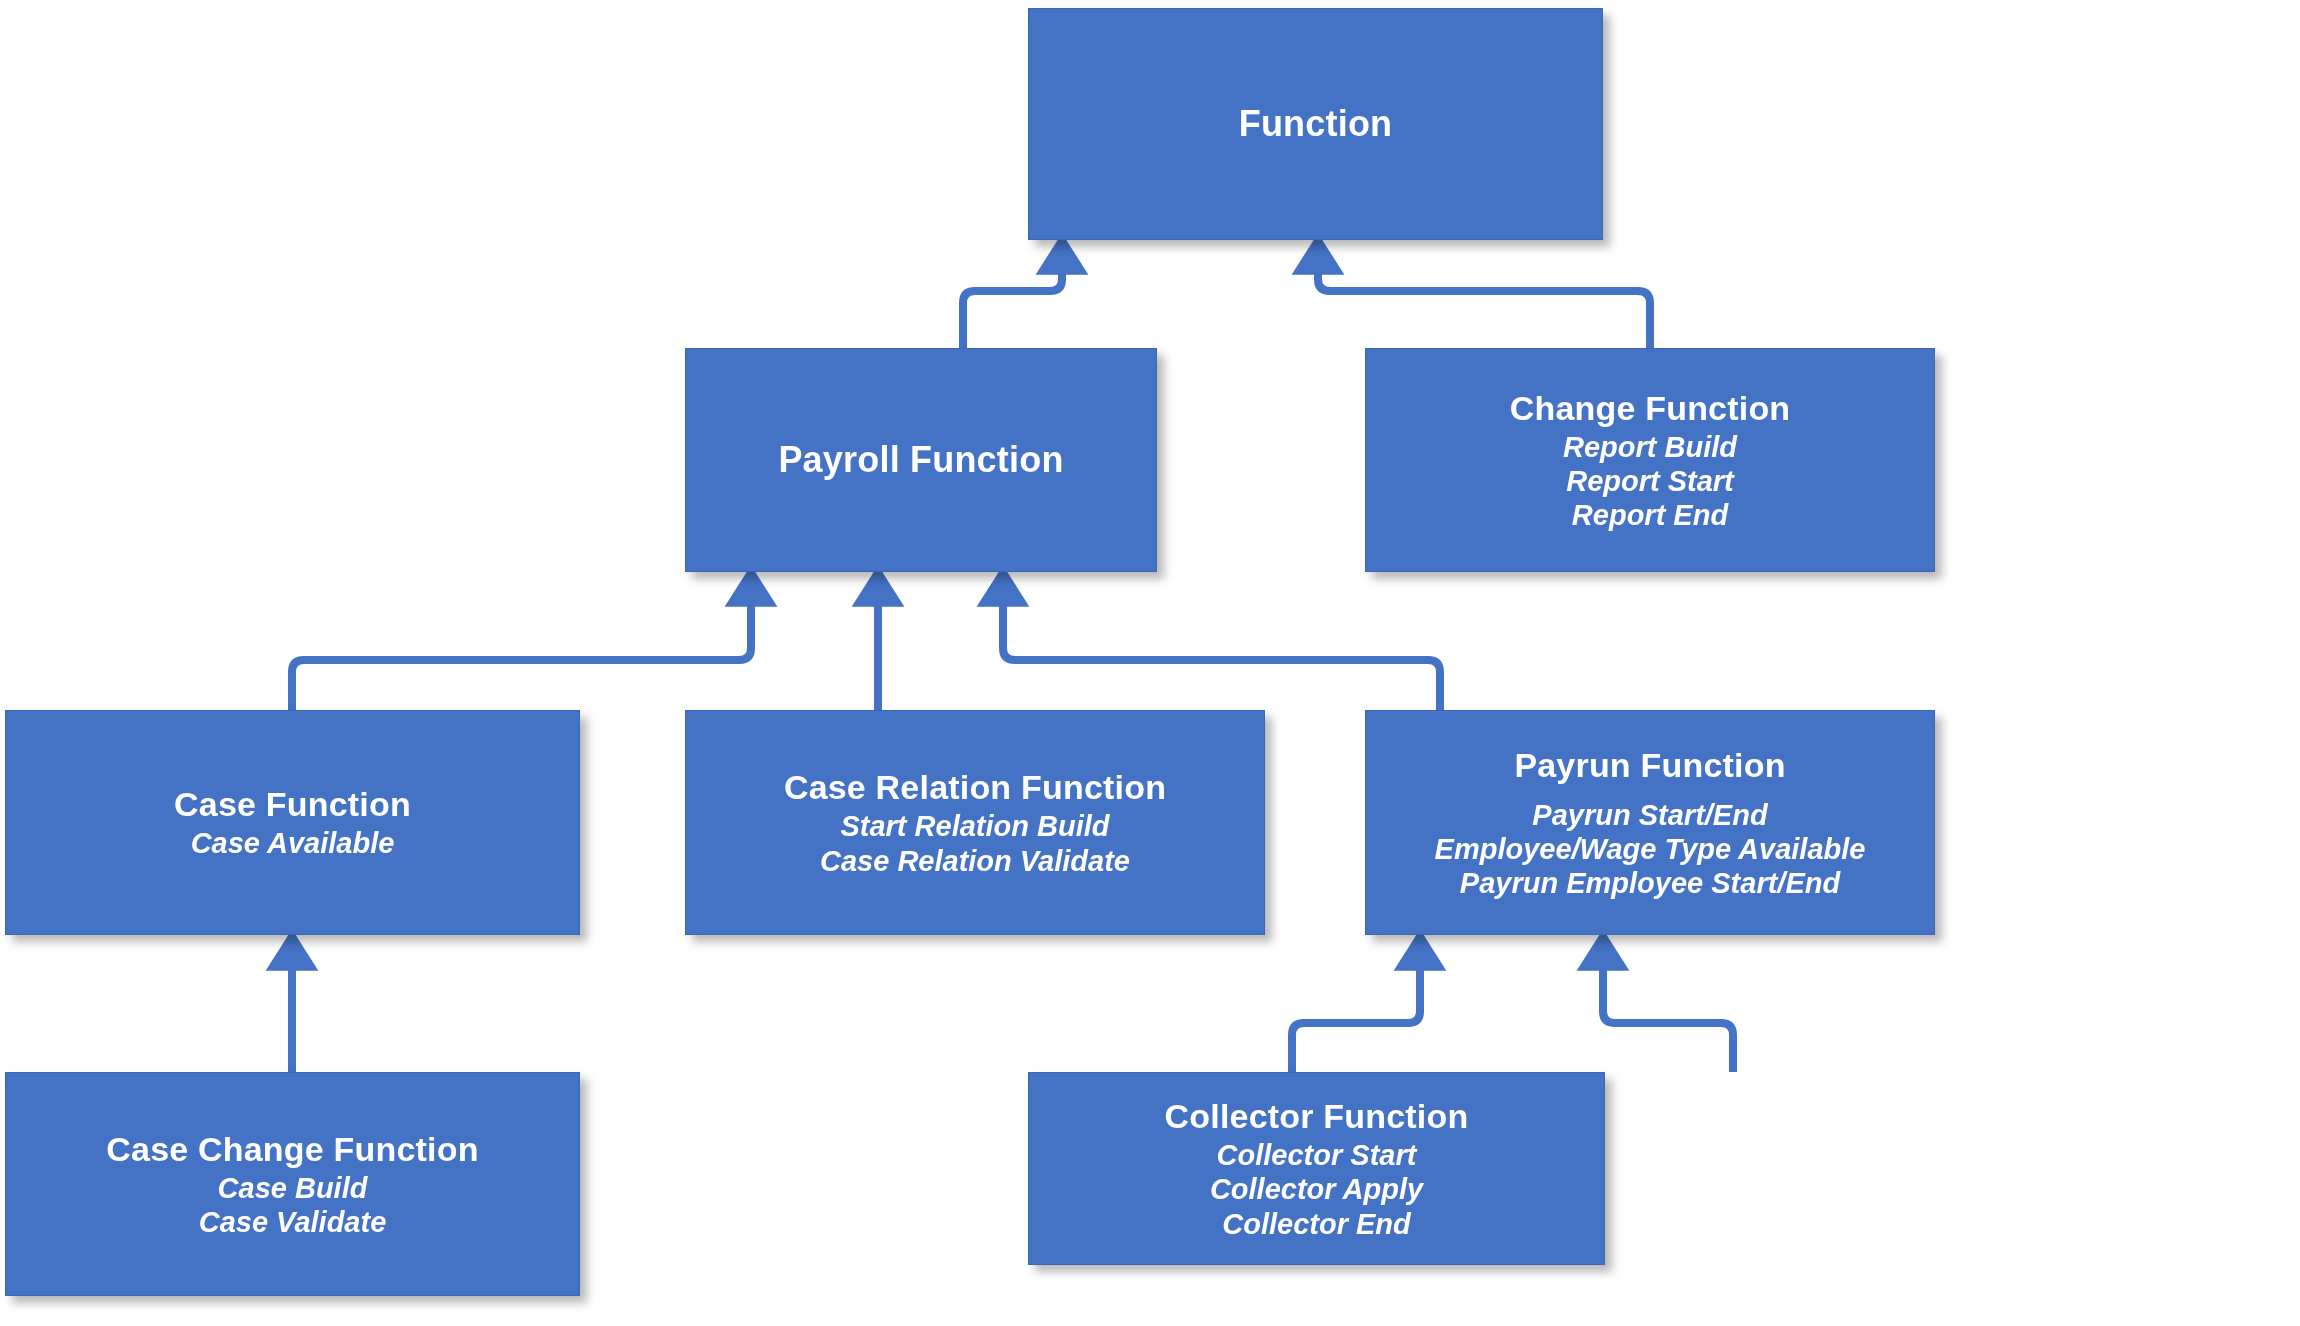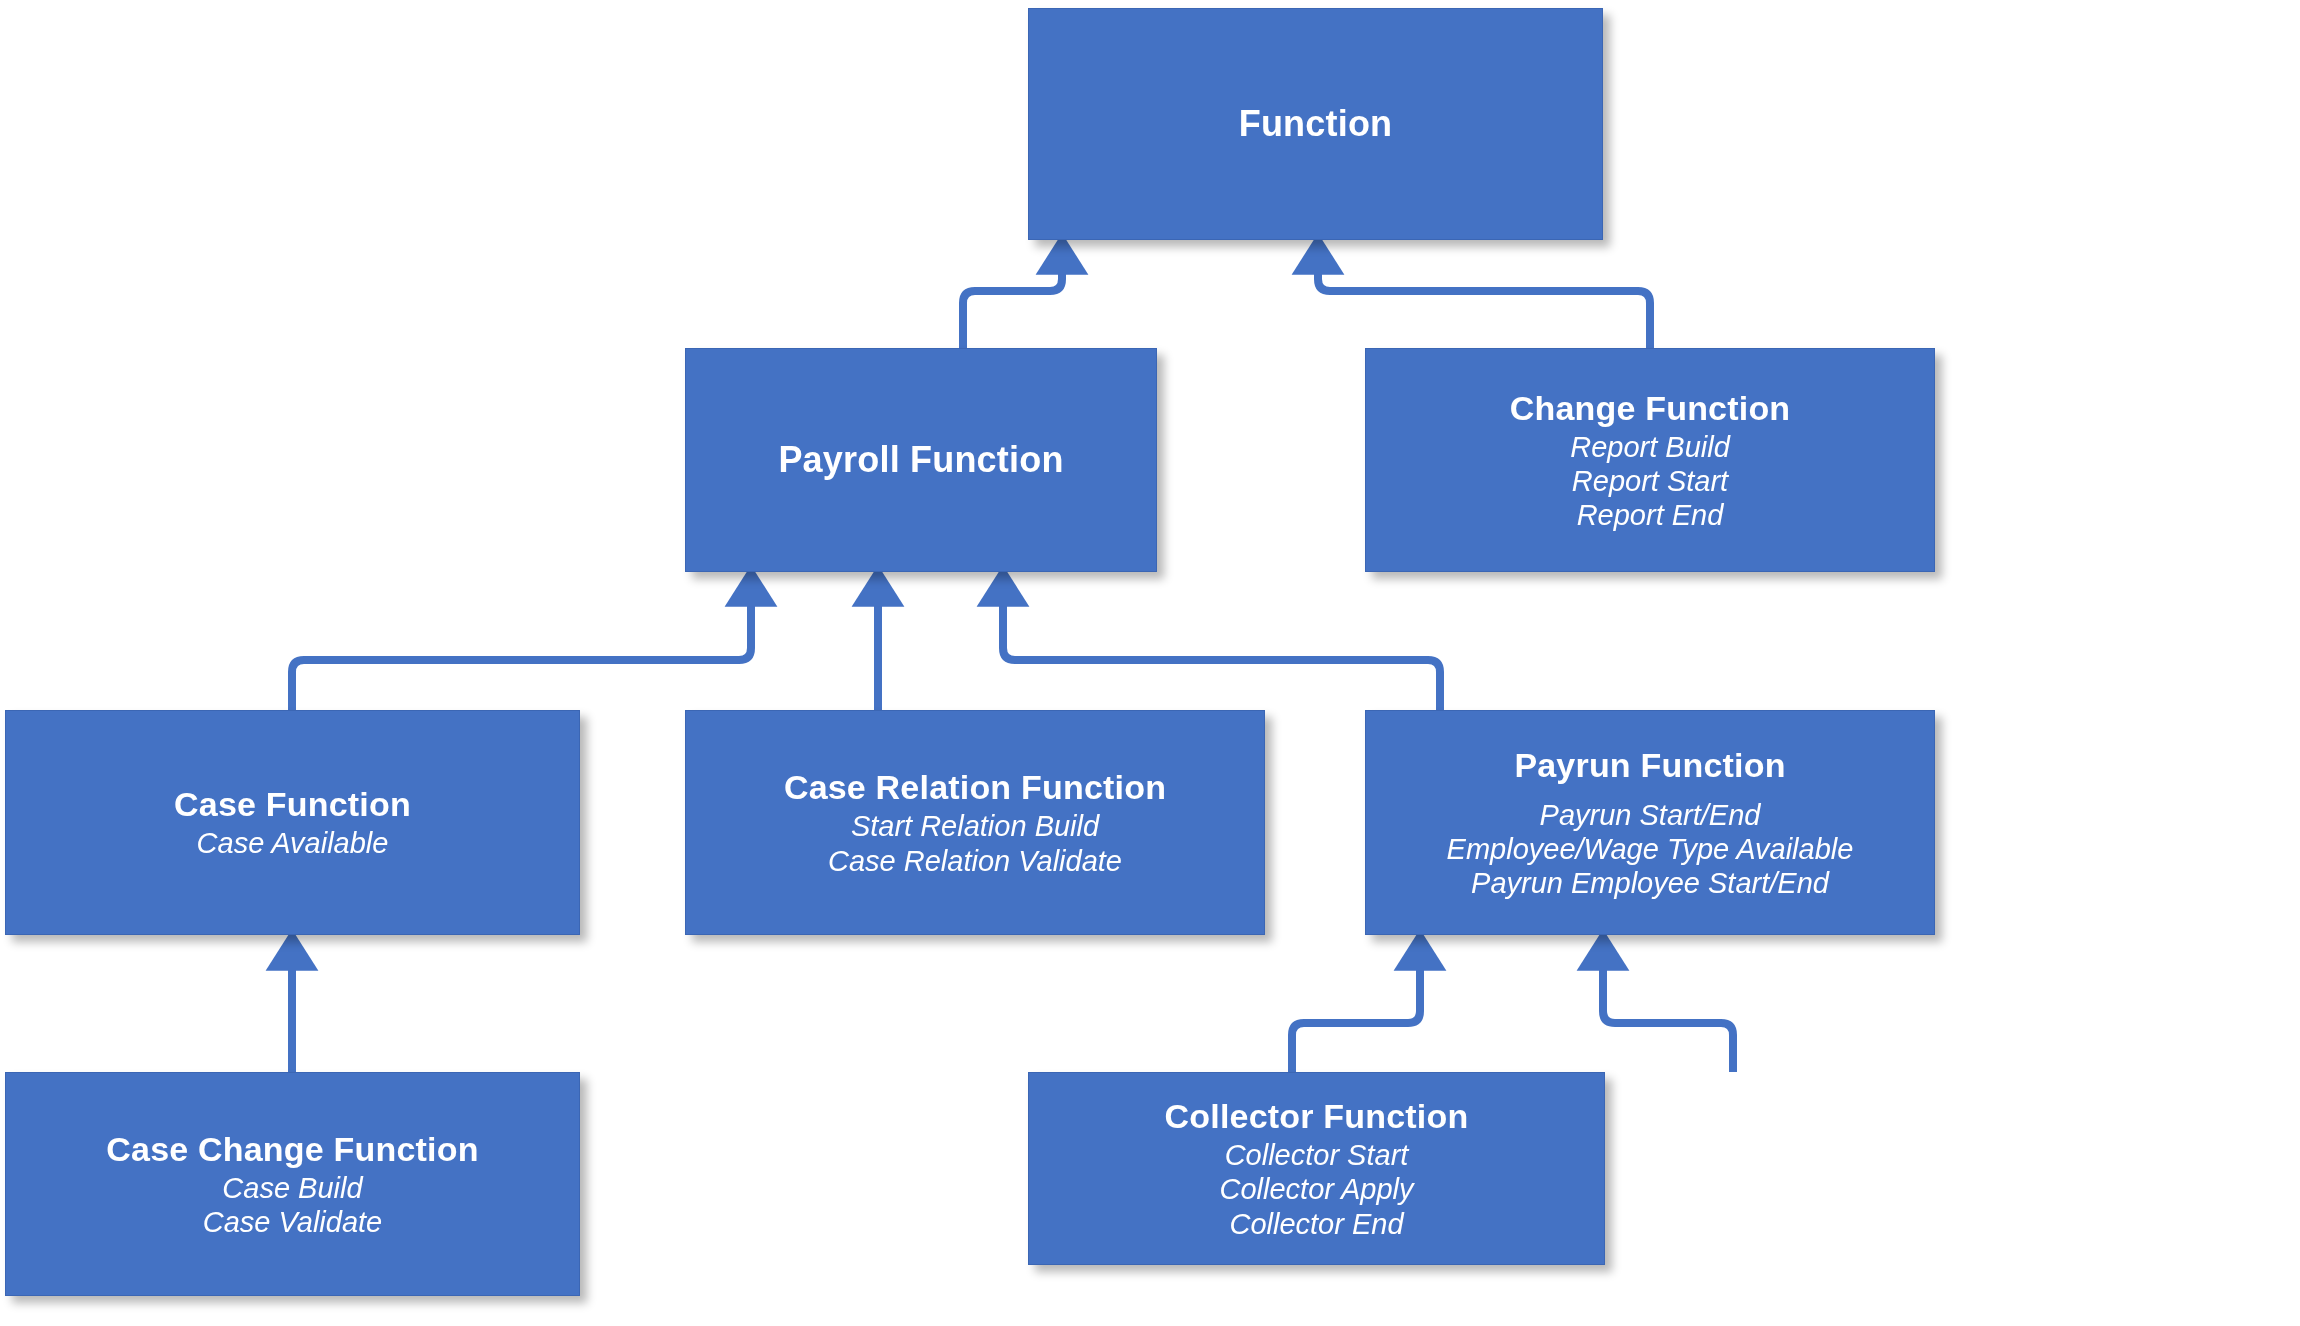--- a/index.html
+++ b/index.html
@@ -44,20 +44,21 @@
     font-size: 34px;
     line-height: 1.18;
     letter-spacing: 0.2px;
     white-space: nowrap;
   }
   .node .sub {
     font-style: italic;
     font-size: 29px;
     line-height: 1.18;
     white-space: nowrap;
+    font-weight: bold;
   }
   .node.only-title .title {
     font-size: 36px;
   }
   .sub-list {
     display: flex;
     flex-direction: column;
     align-items: center;
     margin-top: 2px;
   }

